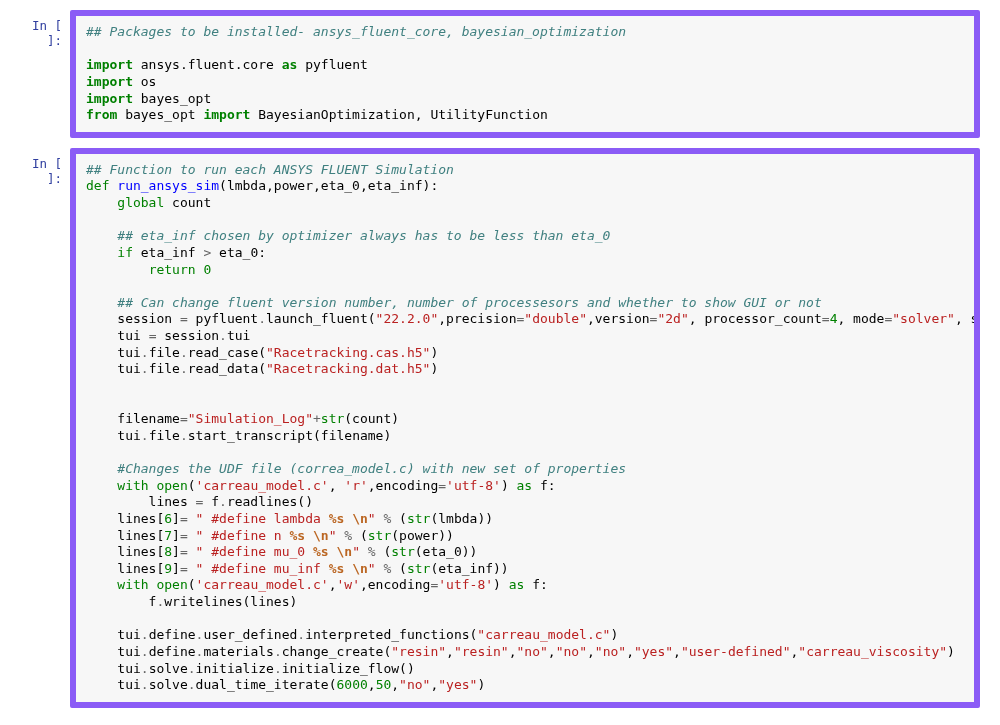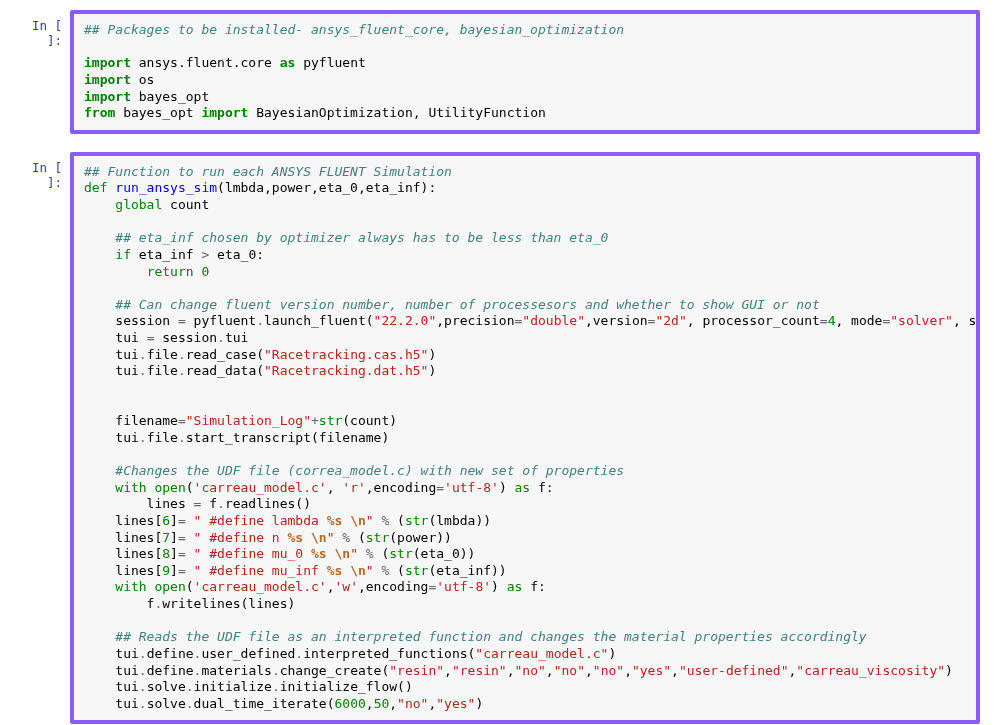--- a/index.html
+++ b/index.html
@@ -5,36 +5,36 @@
 * { margin: 0; padding: 0; box-sizing: border-box; }
 body {
   font-family: "Helvetica Neue", Helvetica, Arial, sans-serif;
   background: #ffffff;
   font-size: 13px;
   color: #000;
   padding: 10px 20px 0 10px;
 }
 .cell {
   display: flex;
-  margin-bottom: 18px;
+  margin-bottom: 10px;
   align-items: flex-start;
 }
 .prompt {
   width: 60px;
   text-align: right;
   padding: 8px 8px 0 0;
   font-family: "DejaVu Sans Mono", Menlo, Consolas, monospace;
   font-size: 12.5px;
   color: #303F9F;
   flex-shrink: 0;
   user-select: none;
 }
 .input-area {
   flex: 1;
-  border: 4px solid #8b5cf6;
+  border: 6px solid #8b5cf6;
   background: #f7f7f7;
   padding: 8px 10px;
   border-radius: 2px;
   overflow: hidden;
 }
 pre.code {
   font-family: "DejaVu Sans Mono", Menlo, Consolas, monospace;
   font-size: 13px;
   line-height: 1.28;
   white-space: pre;
@@ -91,20 +91,19 @@
     <span class="c">#Changes the UDF file (correa_model.c) with new set of properties</span>
     <span class="k">with</span> <span class="nb">open</span>(<span class="s">'carreau_model.c'</span>, <span class="s">'r'</span>,encoding<span class="o">=</span><span class="s">'utf-8'</span>) <span class="k">as</span> f:
         lines <span class="o">=</span> f<span class="o">.</span>readlines()
     lines[<span class="m">6</span>]<span class="o">=</span> <span class="s">" #define lambda </span><span class="se">%s</span><span class="s"> </span><span class="se">\n</span><span class="s">"</span> <span class="o">%</span> (<span class="nb">str</span>(lmbda))
     lines[<span class="m">7</span>]<span class="o">=</span> <span class="s">" #define n </span><span class="se">%s</span><span class="s"> </span><span class="se">\n</span><span class="s">"</span> <span class="o">%</span> (<span class="nb">str</span>(power))
     lines[<span class="m">8</span>]<span class="o">=</span> <span class="s">" #define mu_0 </span><span class="se">%s</span><span class="s"> </span><span class="se">\n</span><span class="s">"</span> <span class="o">%</span> (<span class="nb">str</span>(eta_0))
     lines[<span class="m">9</span>]<span class="o">=</span> <span class="s">" #define mu_inf </span><span class="se">%s</span><span class="s"> </span><span class="se">\n</span><span class="s">"</span> <span class="o">%</span> (<span class="nb">str</span>(eta_inf))
     <span class="k">with</span> <span class="nb">open</span>(<span class="s">'carreau_model.c'</span>,<span class="s">'w'</span>,encoding<span class="o">=</span><span class="s">'utf-8'</span>) <span class="k">as</span> f:
         f<span class="o">.</span>writelines(lines)
 
-    <span class="c">## Reads the UDF file as an interpreted function and changes the material properties accordingly</span>
     tui<span class="o">.</span>define<span class="o">.</span>user_defined<span class="o">.</span>interpreted_functions(<span class="s">"carreau_model.c"</span>)
     tui<span class="o">.</span>define<span class="o">.</span>materials<span class="o">.</span>change_create(<span class="s">"resin"</span>,<span class="s">"resin"</span>,<span class="s">"no"</span>,<span class="s">"no"</span>,<span class="s">"no"</span>,<span class="s">"yes"</span>,<span class="s">"user-defined"</span>,<span class="s">"carreau_viscosity"</span>)
     tui<span class="o">.</span>solve<span class="o">.</span>initialize<span class="o">.</span>initialize_flow()
     tui<span class="o">.</span>solve<span class="o">.</span>dual_time_iterate(<span class="m">6000</span>,<span class="m">50</span>,<span class="s">"no"</span>,<span class="s">"yes"</span>)</pre>
       </div>
     </div>
   </div>
 
 </body></html>

